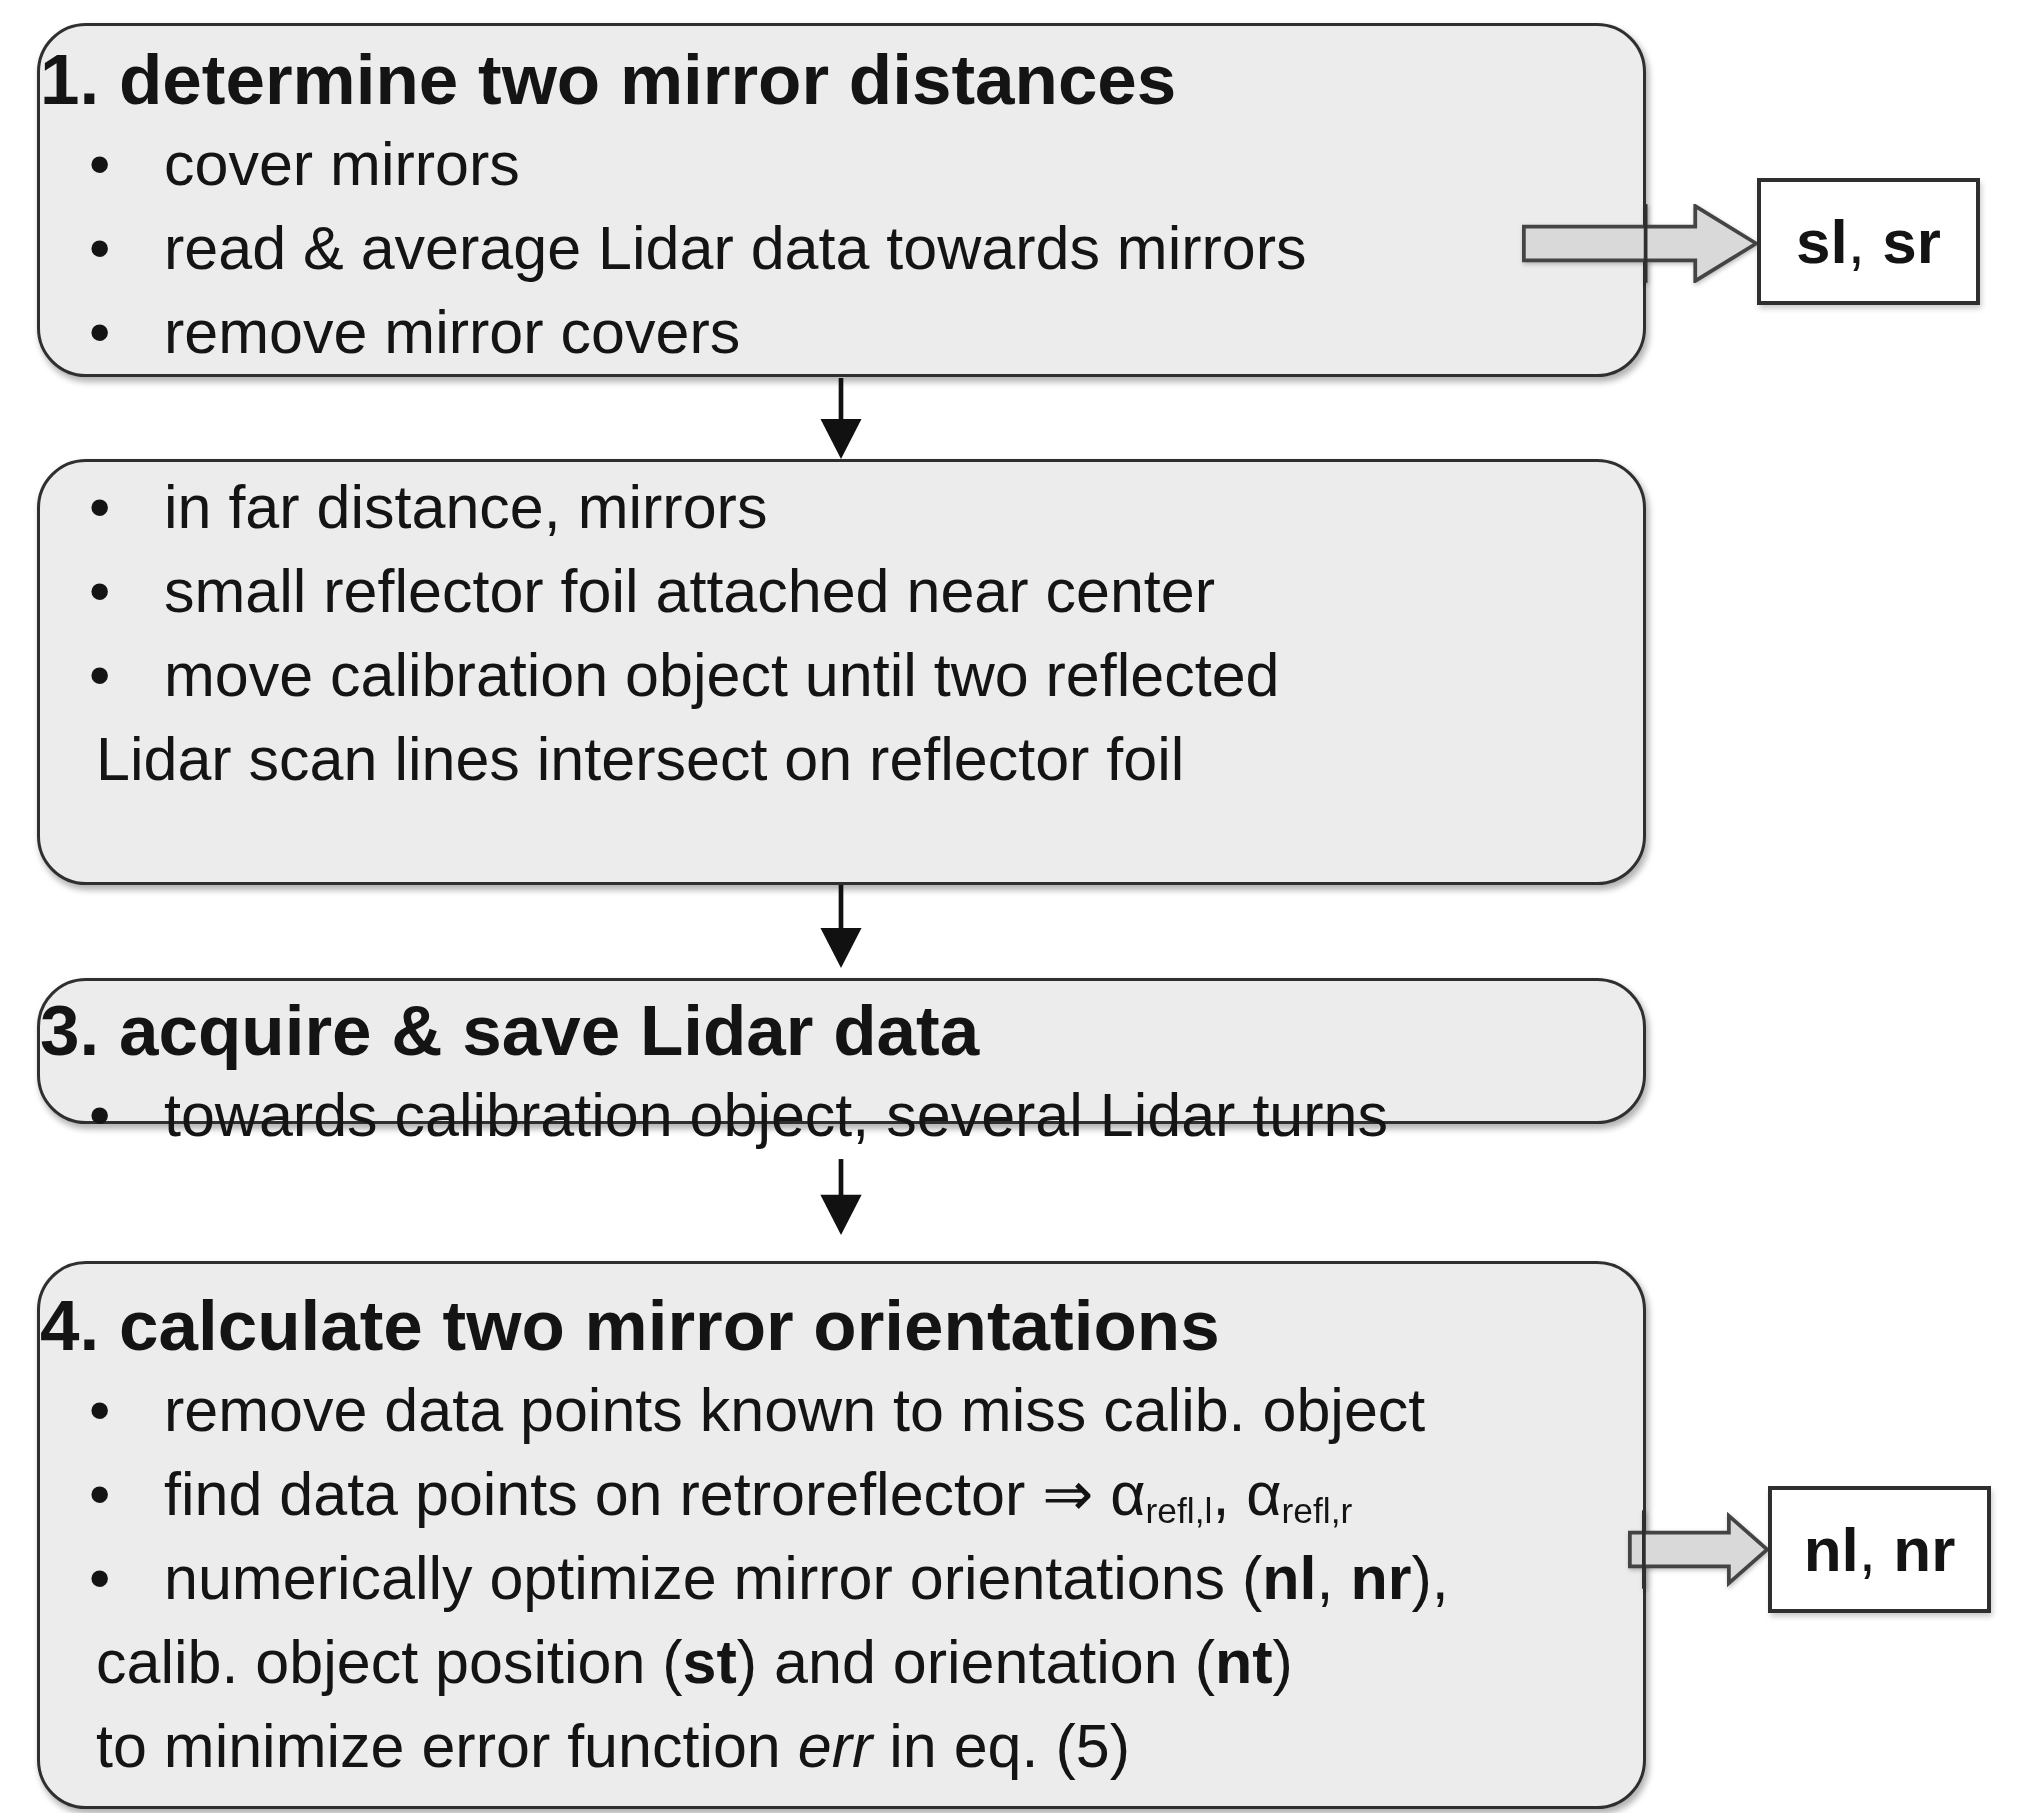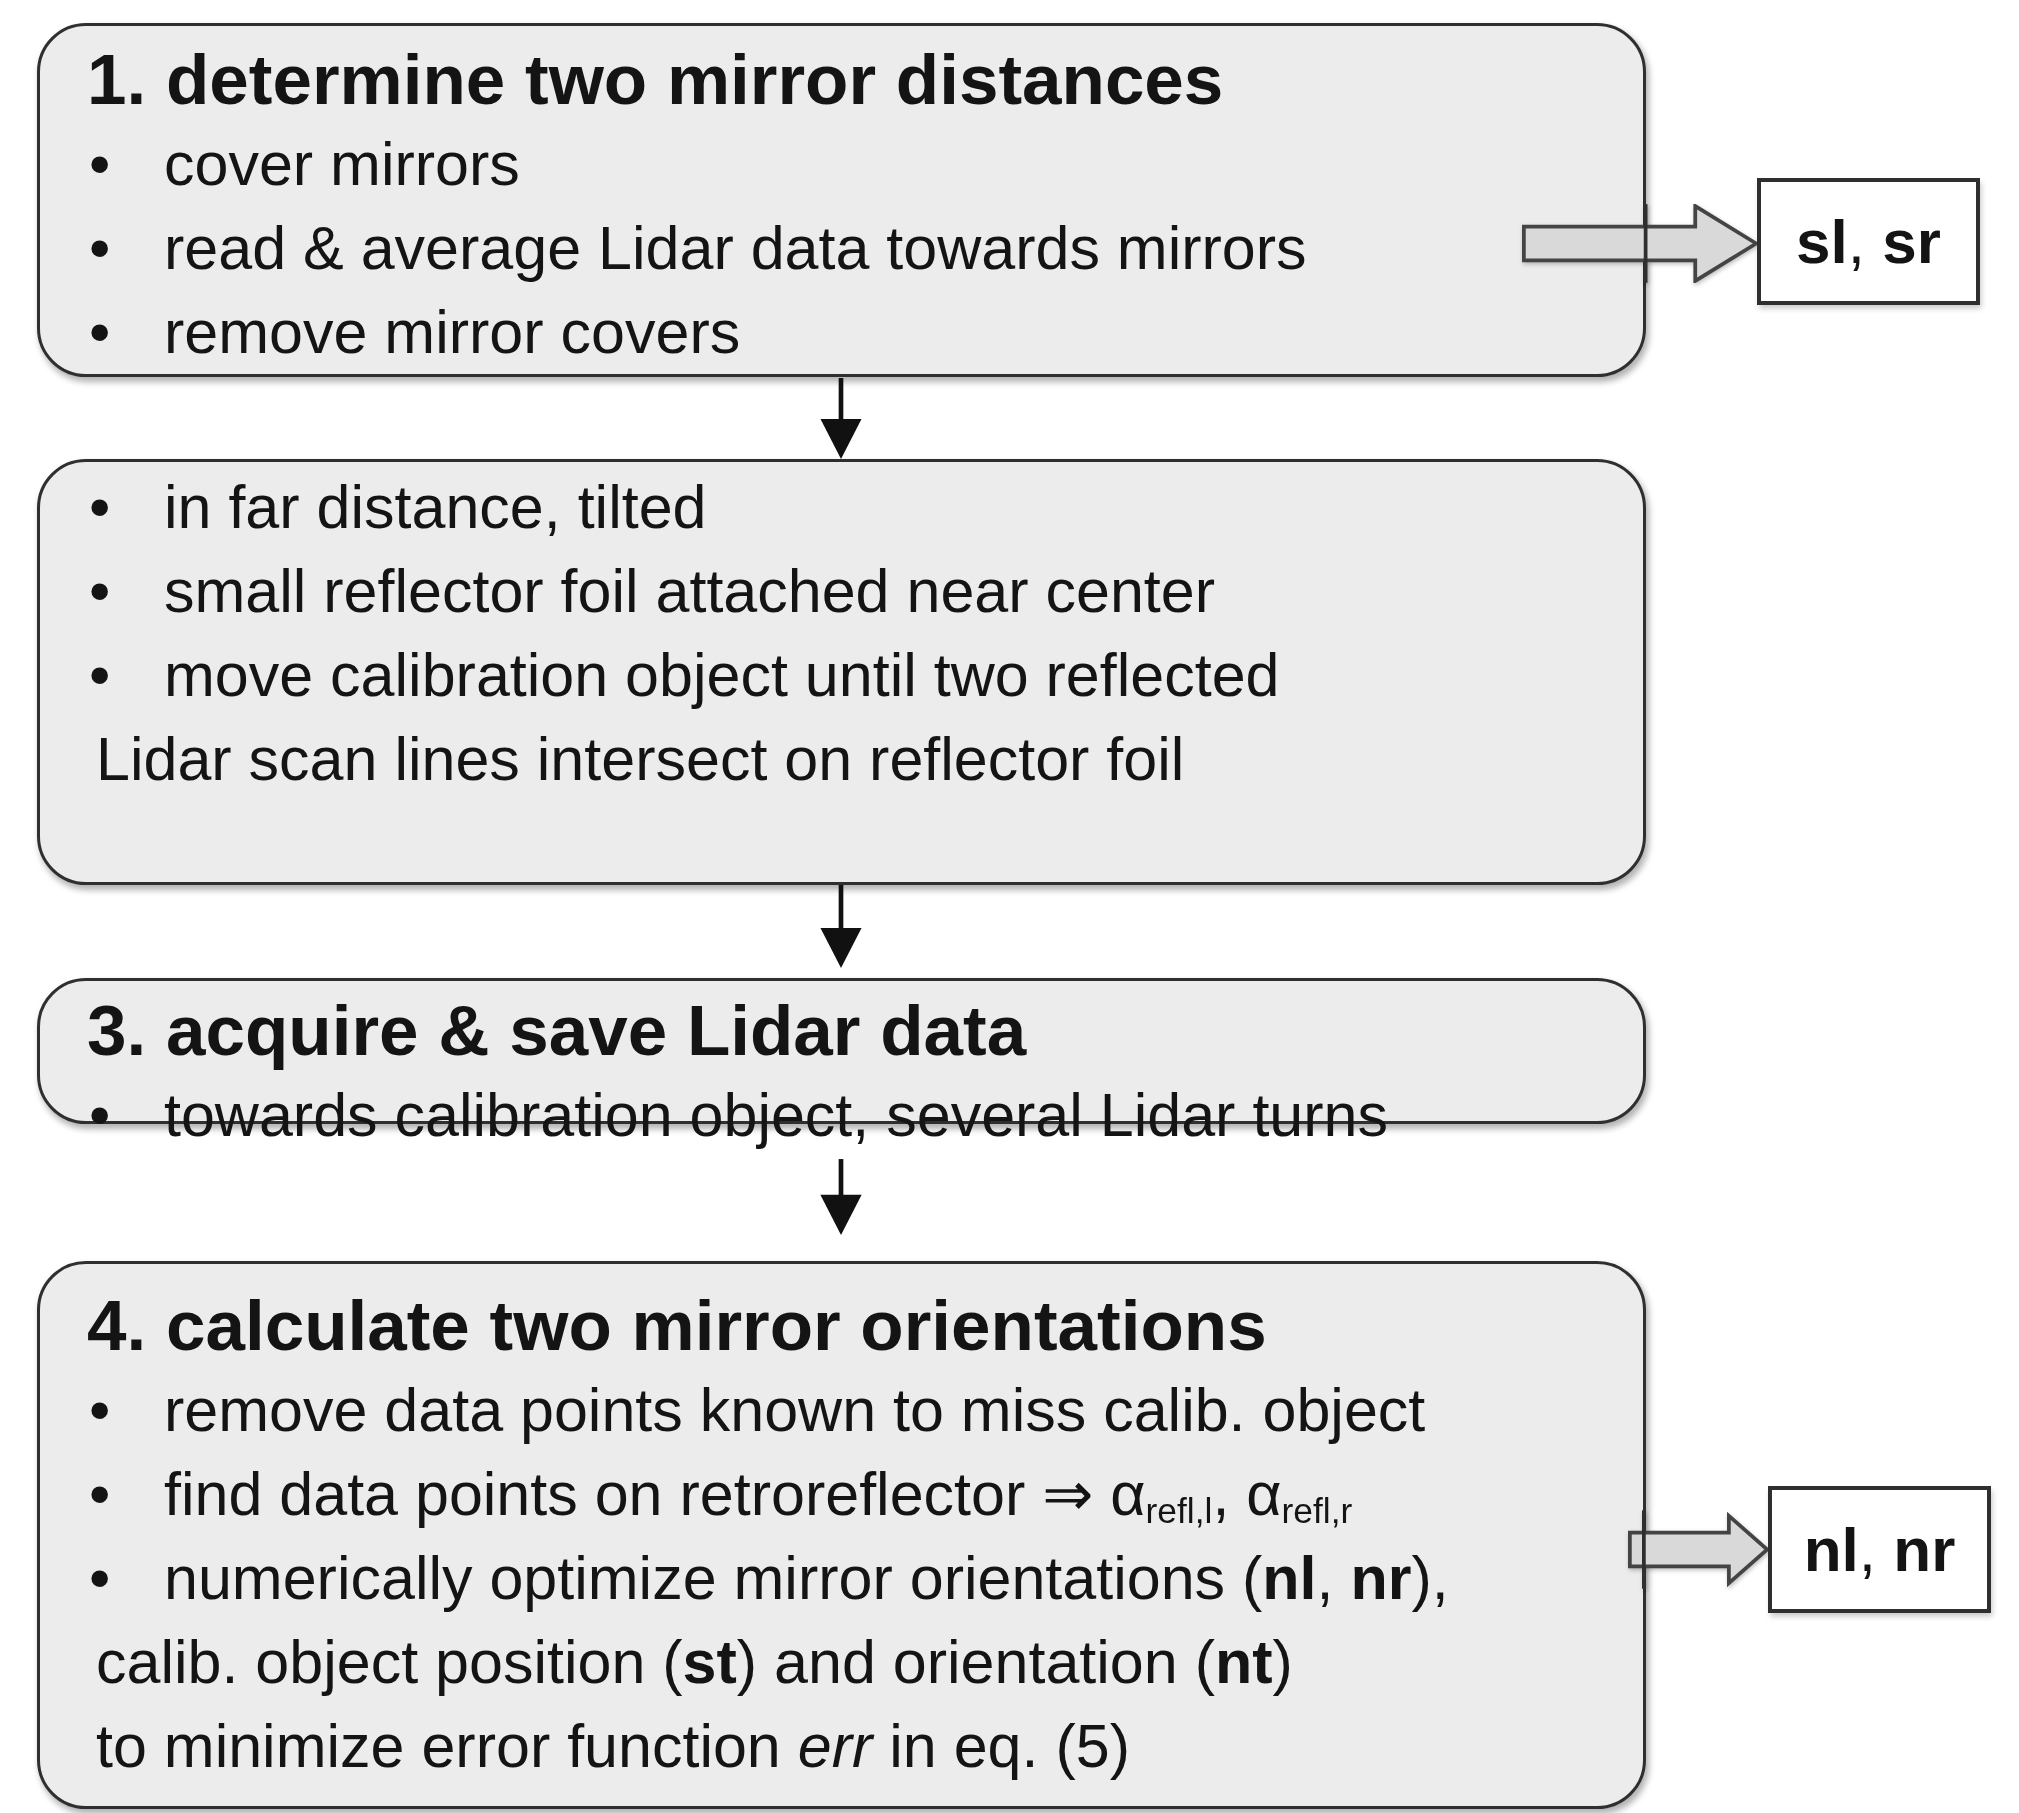--- a/index.html
+++ b/index.html
@@ -20,21 +20,21 @@
     box-shadow:2.8px 4.7px 6.6px rgba(0,0,0,0.30);
   }
   #step1{top:23.4px;height:354px;padding-top:11.2px;}
   #step2{top:459px;height:426px;padding-top:2.8px;}
   #step3{top:970px;height:146px;padding-top:8.4px;margin-top:8px;}
   #step4{top:1261px;height:548px;padding-top:19.7px;}
 
   .title{
     font-size:71px;font-weight:bold;
     height:84px;line-height:84px;
-    padding-left:47px;white-space:pre;
+    white-space:pre;
   }
   .line{
     font-size:61px;height:84px;line-height:84px;
     padding-left:49px;white-space:pre;
   }
   .line .dot{display:inline-block;width:75px;}
   .line.cont{padding-left:56px;}
   .b{font-weight:bold;}
   .i{font-style:italic;}
   .sub{font-size:0.58em;vertical-align:-0.24em;}
@@ -78,21 +78,21 @@
       </div>
   </section>
 
   <svg class="connector" id="conn1" viewBox="0 0 64 88">
     <line x1="32" y1="0" x2="32" y2="46"></line>
     <polygon points="10,44 54,44 32,87"></polygon>
   </svg>
 
   <section class="step" id="step2">
     <div class="lines">
-        <div class="line"><span class="dot">•</span><span><span>in far distance, tilted</span></span></div>
+        <div class="line"><span class="dot">•</span><span><span>in far distance, mirrors</span></span></div>
         <div class="line"><span class="dot">•</span><span><span>small reflector foil attached near center</span></span></div>
         <div class="line"><span class="dot">•</span><span><span>move calibration object until two reflected</span></span></div>
         <div class="line cont"><span><span>Lidar scan lines intersect on reflector foil</span></span></div>
       </div>
   </section>
 
   <svg class="connector" id="conn2" viewBox="0 0 64 90">
     <line x1="32" y1="0" x2="32" y2="48"></line>
     <polygon points="10,46 54,46 32,89"></polygon>
   </svg>

